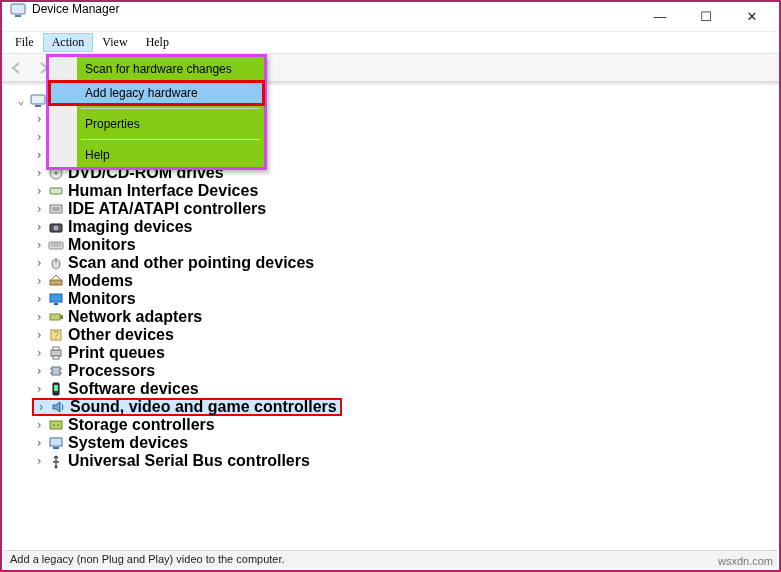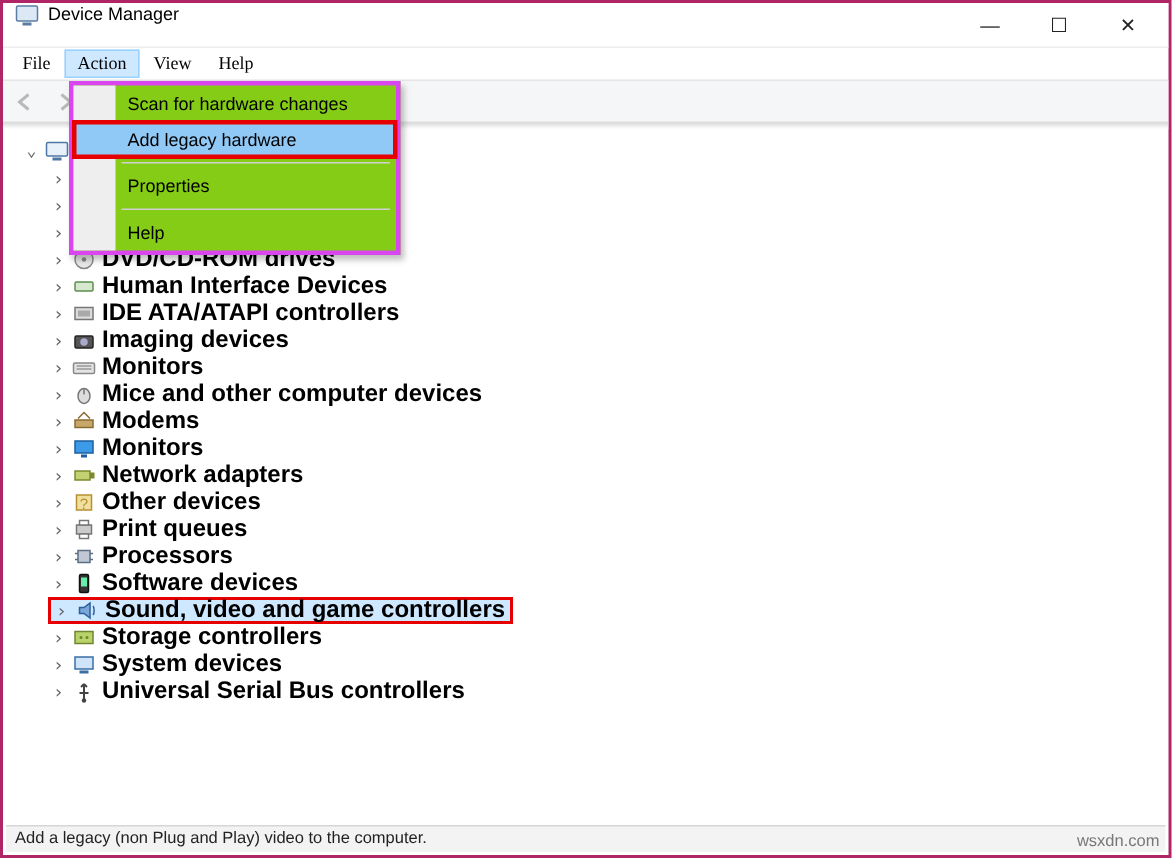--- a/index.html
+++ b/index.html
@@ -318,21 +318,21 @@
       </div>
 
       <div class="child-row">
         <span class="expander closed"></span>
         <span class="node-icon">
             <svg viewBox="0 0 16 16">
               <ellipse cx="8" cy="9" rx="4" ry="5" fill="#ddd" stroke="#777"></ellipse>
               <line x1="8" y1="4" x2="8" y2="8" stroke="#777"></line>
             </svg>
           </span>
-        <span class="node-label">Mice and other computer devices</span>
+        <span class="node-label">Scan and other pointing devices</span>
       </div>
 
       <div class="child-row">
         <span class="expander closed"></span>
         <span class="node-icon">
             <svg viewBox="0 0 16 16">
               <rect x="2" y="7" width="12" height="5" fill="#c8a76b" stroke="#8a6b30"></rect>
               <path d="M4 6 L8 2 L12 6" fill="none" stroke="#8a6b30"></path>
             </svg>
           </span>

